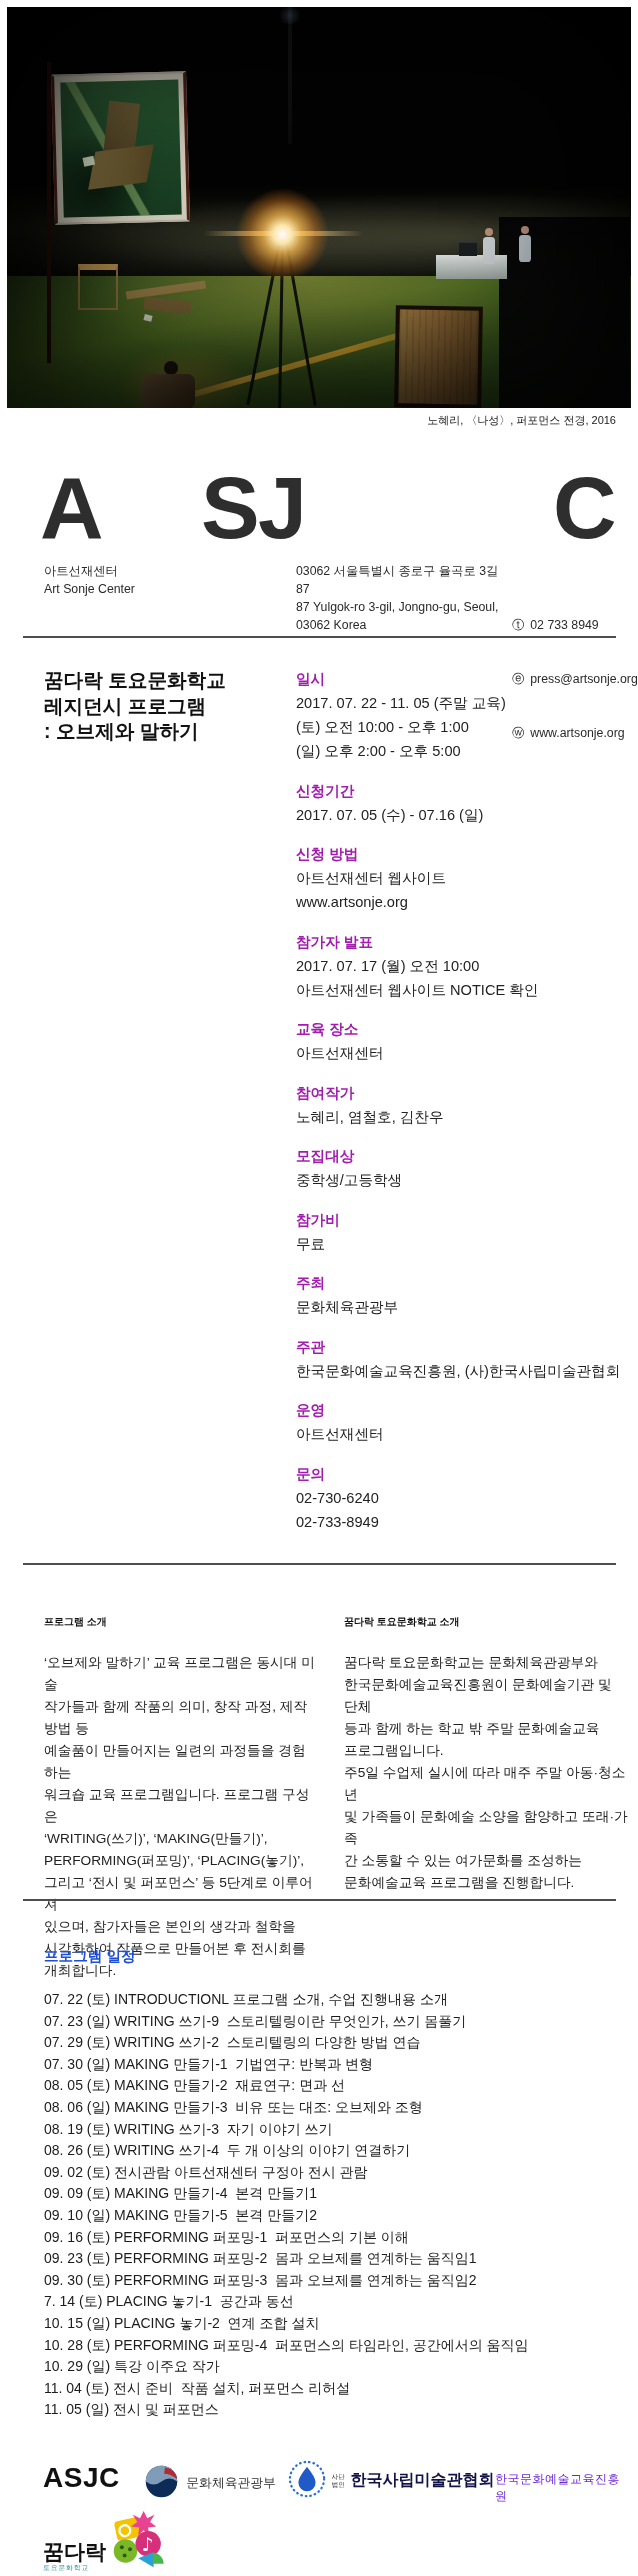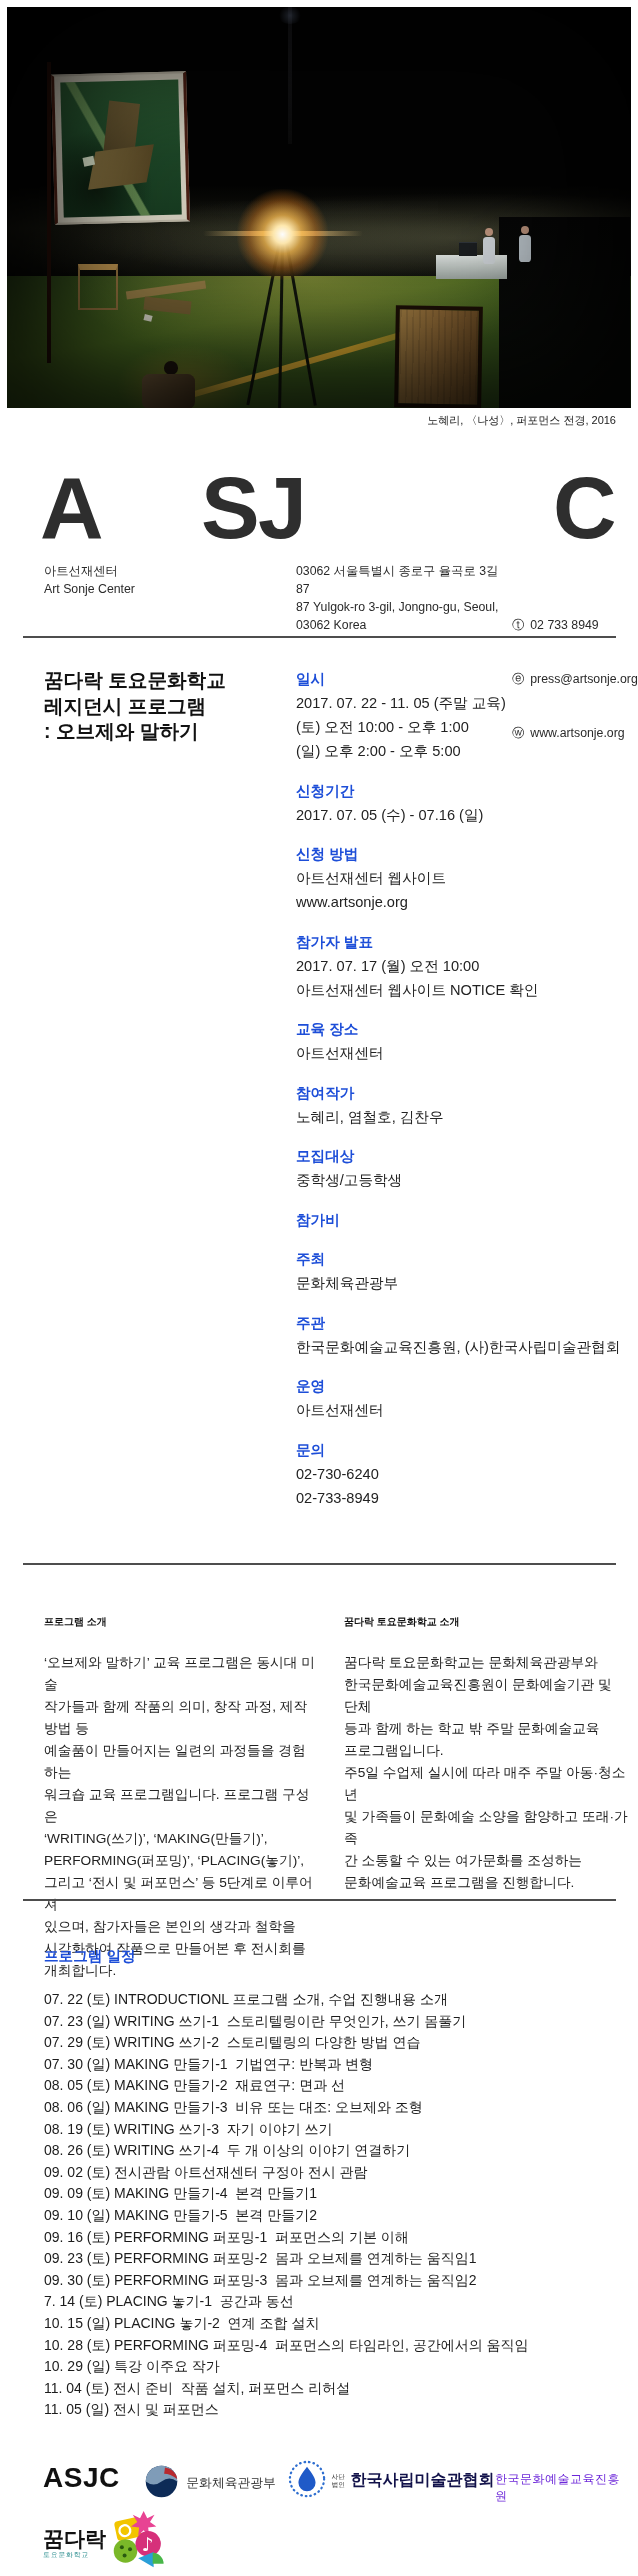--- a/index.html
+++ b/index.html
@@ -84,21 +84,21 @@
   .contact-row{display:flex;gap:4.6px;}
   .contact-icon{width:13.7px;}
 
   .hr{position:absolute;left:23px;width:593px;height:1.8px;background:#4d4d4d;}
   .hr1{top:636px;} .hr2{top:1563px;} .hr3{top:1899px;}
 
   
   .program-title{position:absolute;left:44px;top:668px;font-size:19.6px;font-weight:700;line-height:25.5px;color:#111;white-space:pre-line;}
   .info-col{position:absolute;left:296px;top:667px;width:330px;}
   .info-group{margin-bottom:15.5px;}
-  .info-label{font-weight:700;font-size:14.6px;line-height:24px;color:#1d4ed8;}
+  .info-label{font-weight:700;font-size:14.6px;line-height:24px;color:#a21caf;}
   .info-text{font-size:14.6px;line-height:24px;color:#222;white-space:pre-line;}
 
   
   .intro-col{position:absolute;top:1615px;}
   .intro-left{left:44px;width:275px;}
   .intro-right{left:344px;width:284px;}
   .intro-heading{font-size:10px;font-weight:700;color:#111;margin-bottom:23px;}
   .intro-body{font-size:13.7px;line-height:22px;color:#222;white-space:pre-line;}
 
   
@@ -110,21 +110,21 @@
   .f-asjc{position:absolute;left:43px;top:2462px;font-size:28px;font-weight:800;color:#111;letter-spacing:0.5px;}
   .f-logo{position:absolute;display:flex;align-items:center;}
   .f-mcst{left:144px;top:2464px;gap:7.3px;}
   .f-mcst-label{font-size:12.8px;color:#333;}
   .f-kapma{left:288px;top:2460px;gap:5.5px;}
   .f-kapma-small{font-size:6.8px;line-height:7.8px;color:#333;white-space:pre-line;}
   .f-kapma-label{font-family:"Liberation Serif","DejaVu Serif",serif;font-weight:700;font-size:16px;color:#12124a;}
   .f-kaces{position:absolute;left:495px;top:2471px;width:137px;font-family:"Liberation Serif","DejaVu Serif",serif;
     font-size:12px;color:#6d28d9;letter-spacing:0.5px;}
   .f-kkum{position:absolute;left:43px;top:2528px;}
-  .kk-label{font-size:21px;font-weight:800;color:#111;line-height:22px;}
+  .kk-label{font-size:21px;font-weight:800;color:#111;line-height:22px;margin-top:13px;}
   .kk-sub{font-size:6.8px;color:#2a8d8f;letter-spacing:0.9px;}
   .kk-art{position:absolute;left:111px;top:2509px;}
 </style>
 </head>
 <body>
 
 <div class="page">
 
   <div class="photo">
     <div class="ph-wall"></div>
@@ -233,20 +233,21 @@
         <div class="info-text">노혜리, 염철호, 김찬우</div>
       </div>
 
       <div class="info-group">
         <div class="info-label">모집대상</div>
         <div class="info-text">중학생/고등학생</div>
       </div>
 
       <div class="info-group">
         <div class="info-label">참가비</div>
+        <div class="info-text">무료</div>
       </div>
 
       <div class="info-group">
         <div class="info-label">주최</div>
         <div class="info-text">문화체육관광부</div>
       </div>
 
       <div class="info-group">
         <div class="info-label">주관</div>
         <div class="info-text">한국문화예술교육진흥원, (사)한국사립미술관협회</div>
@@ -291,21 +292,21 @@
 문화예술교육 프로그램을 진행합니다.</div>
   </div>
 
   <div class="hr hr3"></div>
 
   <div class="schedule-heading">프로그램 일정</div>
   <div class="schedule-list">
 
       <div class="schedule-item">07. 22 (토) INTRODUCTIONL 프로그램 소개, 수업 진행내용 소개</div>
 
-      <div class="schedule-item">07. 23 (일) WRITING 쓰기-1  스토리텔링이란 무엇인가, 쓰기 몸풀기</div>
+      <div class="schedule-item">07. 23 (일) WRITING 쓰기-9  스토리텔링이란 무엇인가, 쓰기 몸풀기</div>
 
       <div class="schedule-item">07. 29 (토) WRITING 쓰기-2  스토리텔링의 다양한 방법 연습</div>
 
       <div class="schedule-item">07. 30 (일) MAKING 만들기-1  기법연구: 반복과 변형</div>
 
       <div class="schedule-item">08. 05 (토) MAKING 만들기-2  재료연구: 면과 선</div>
 
       <div class="schedule-item">08. 06 (일) MAKING 만들기-3  비유 또는 대조: 오브제와 조형</div>
 
       <div class="schedule-item">08. 19 (토) WRITING 쓰기-3  자기 이야기 쓰기</div>

